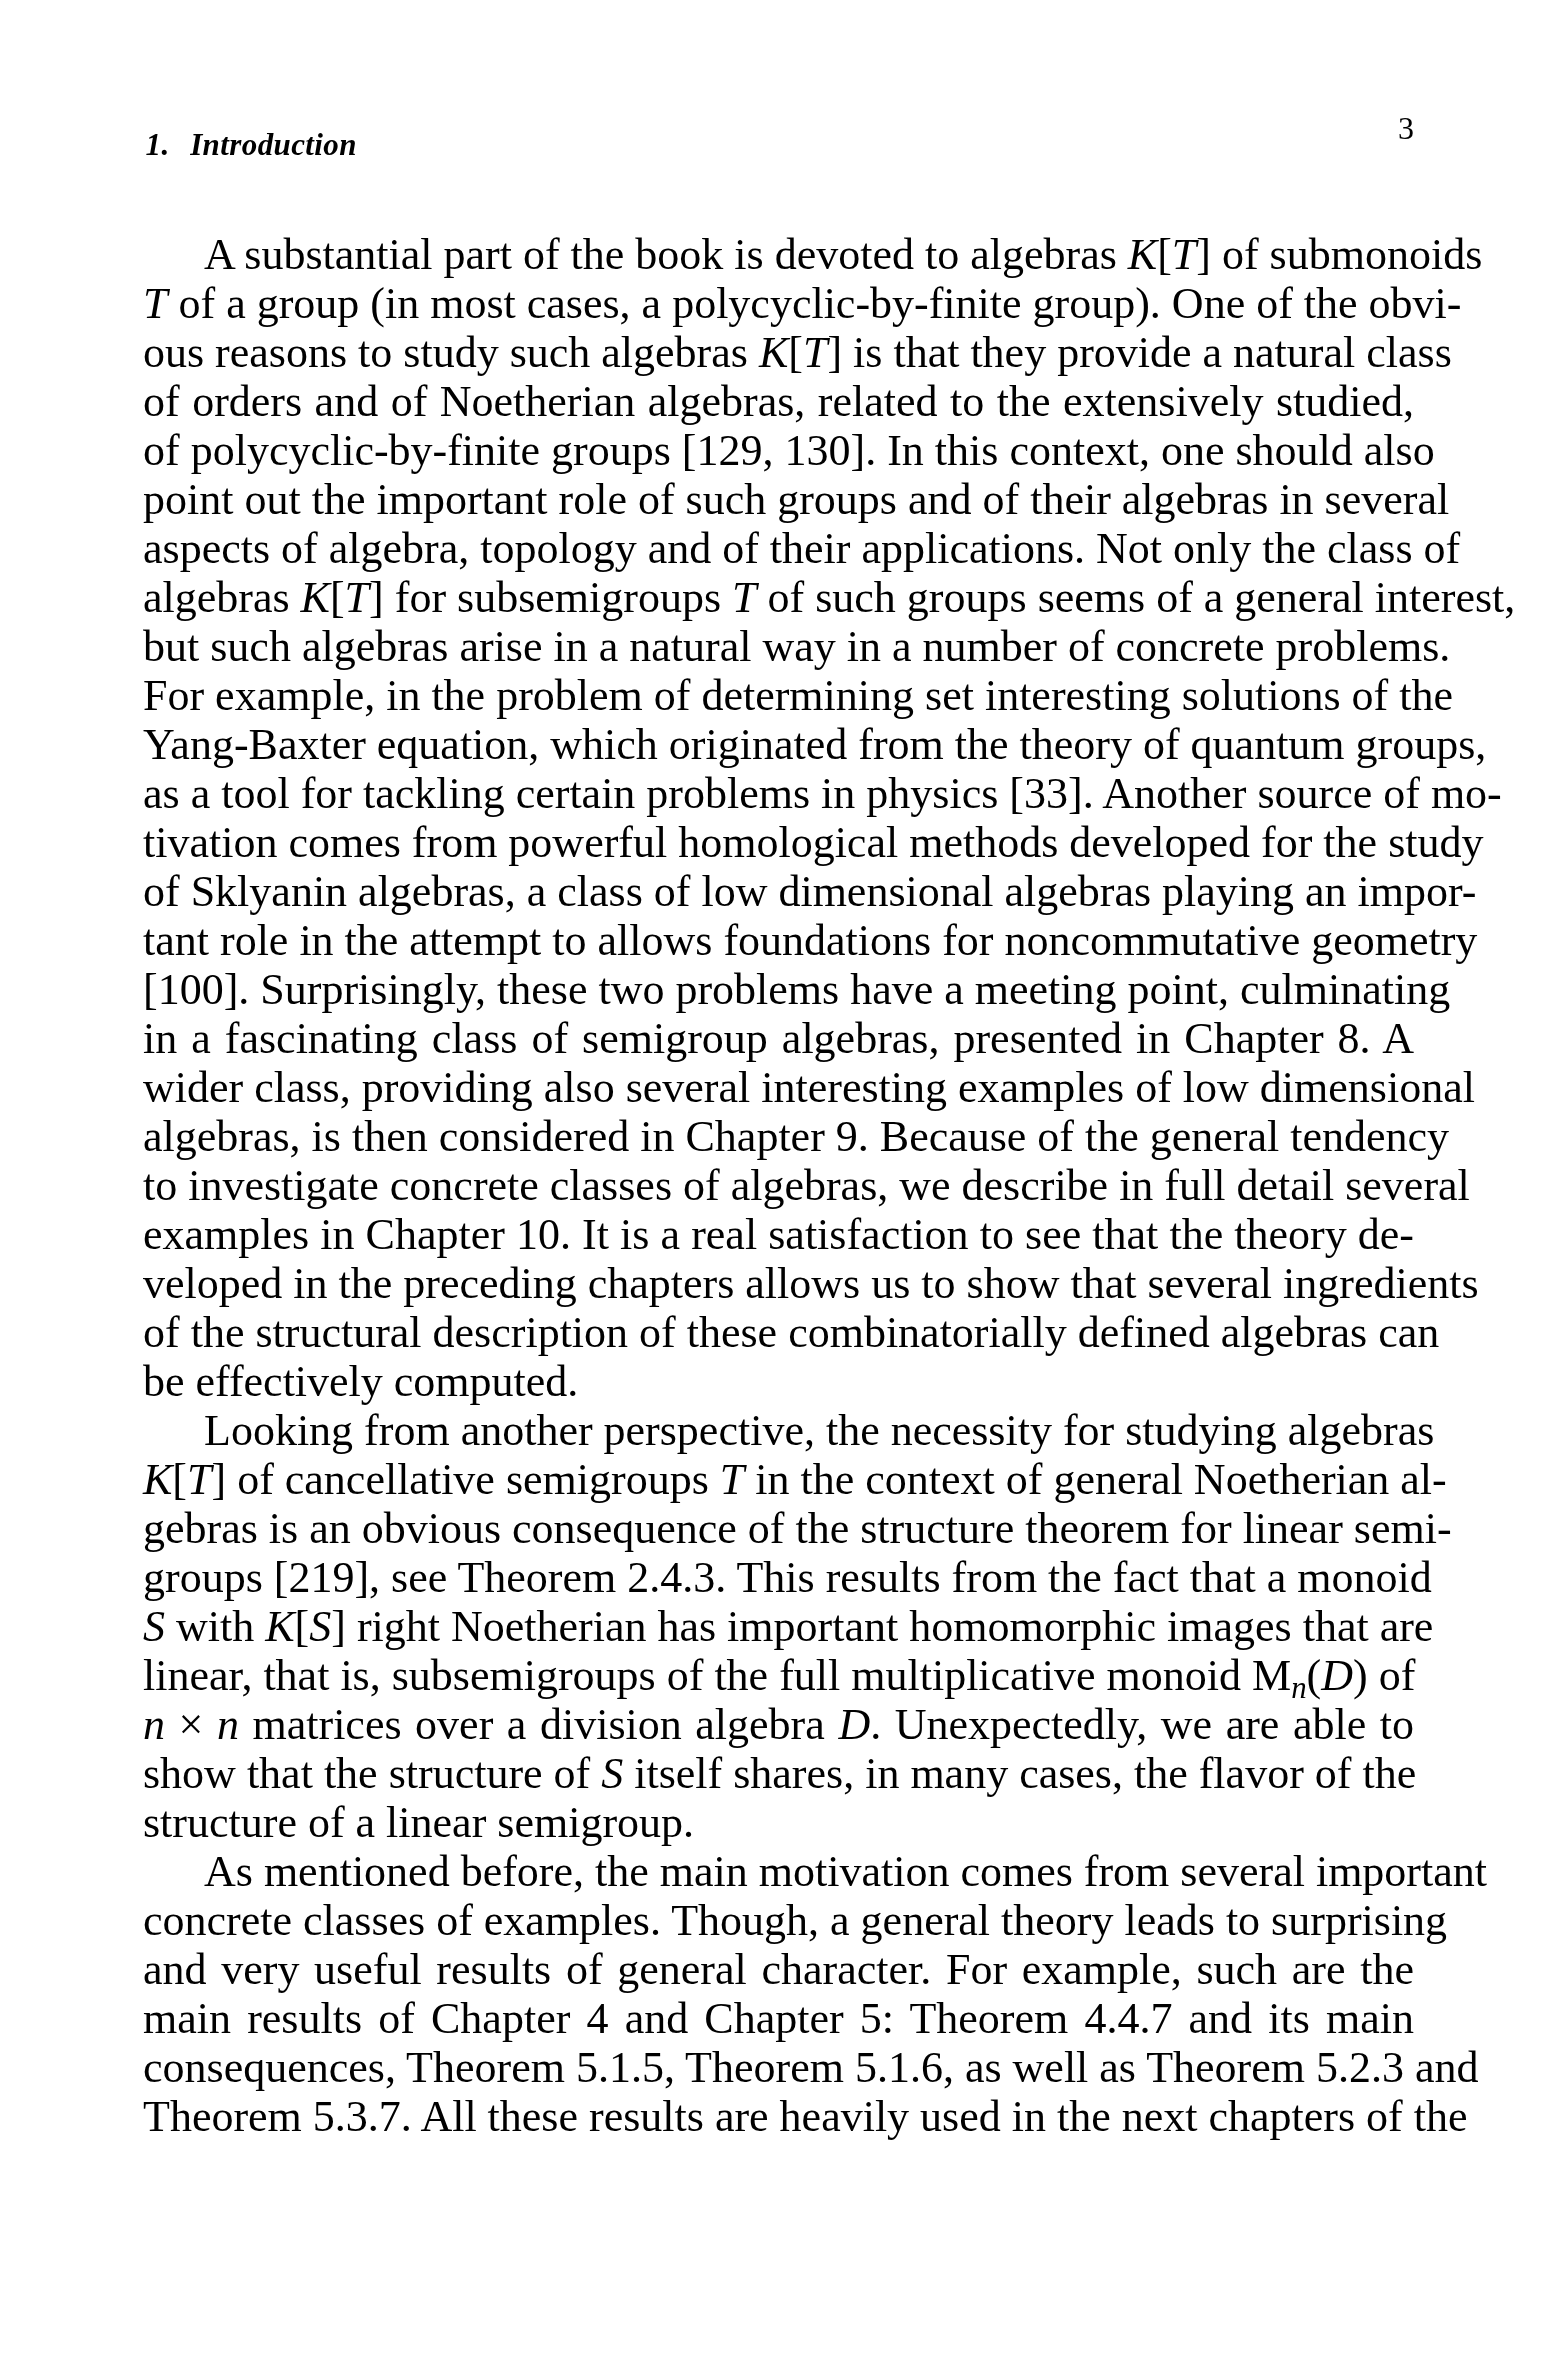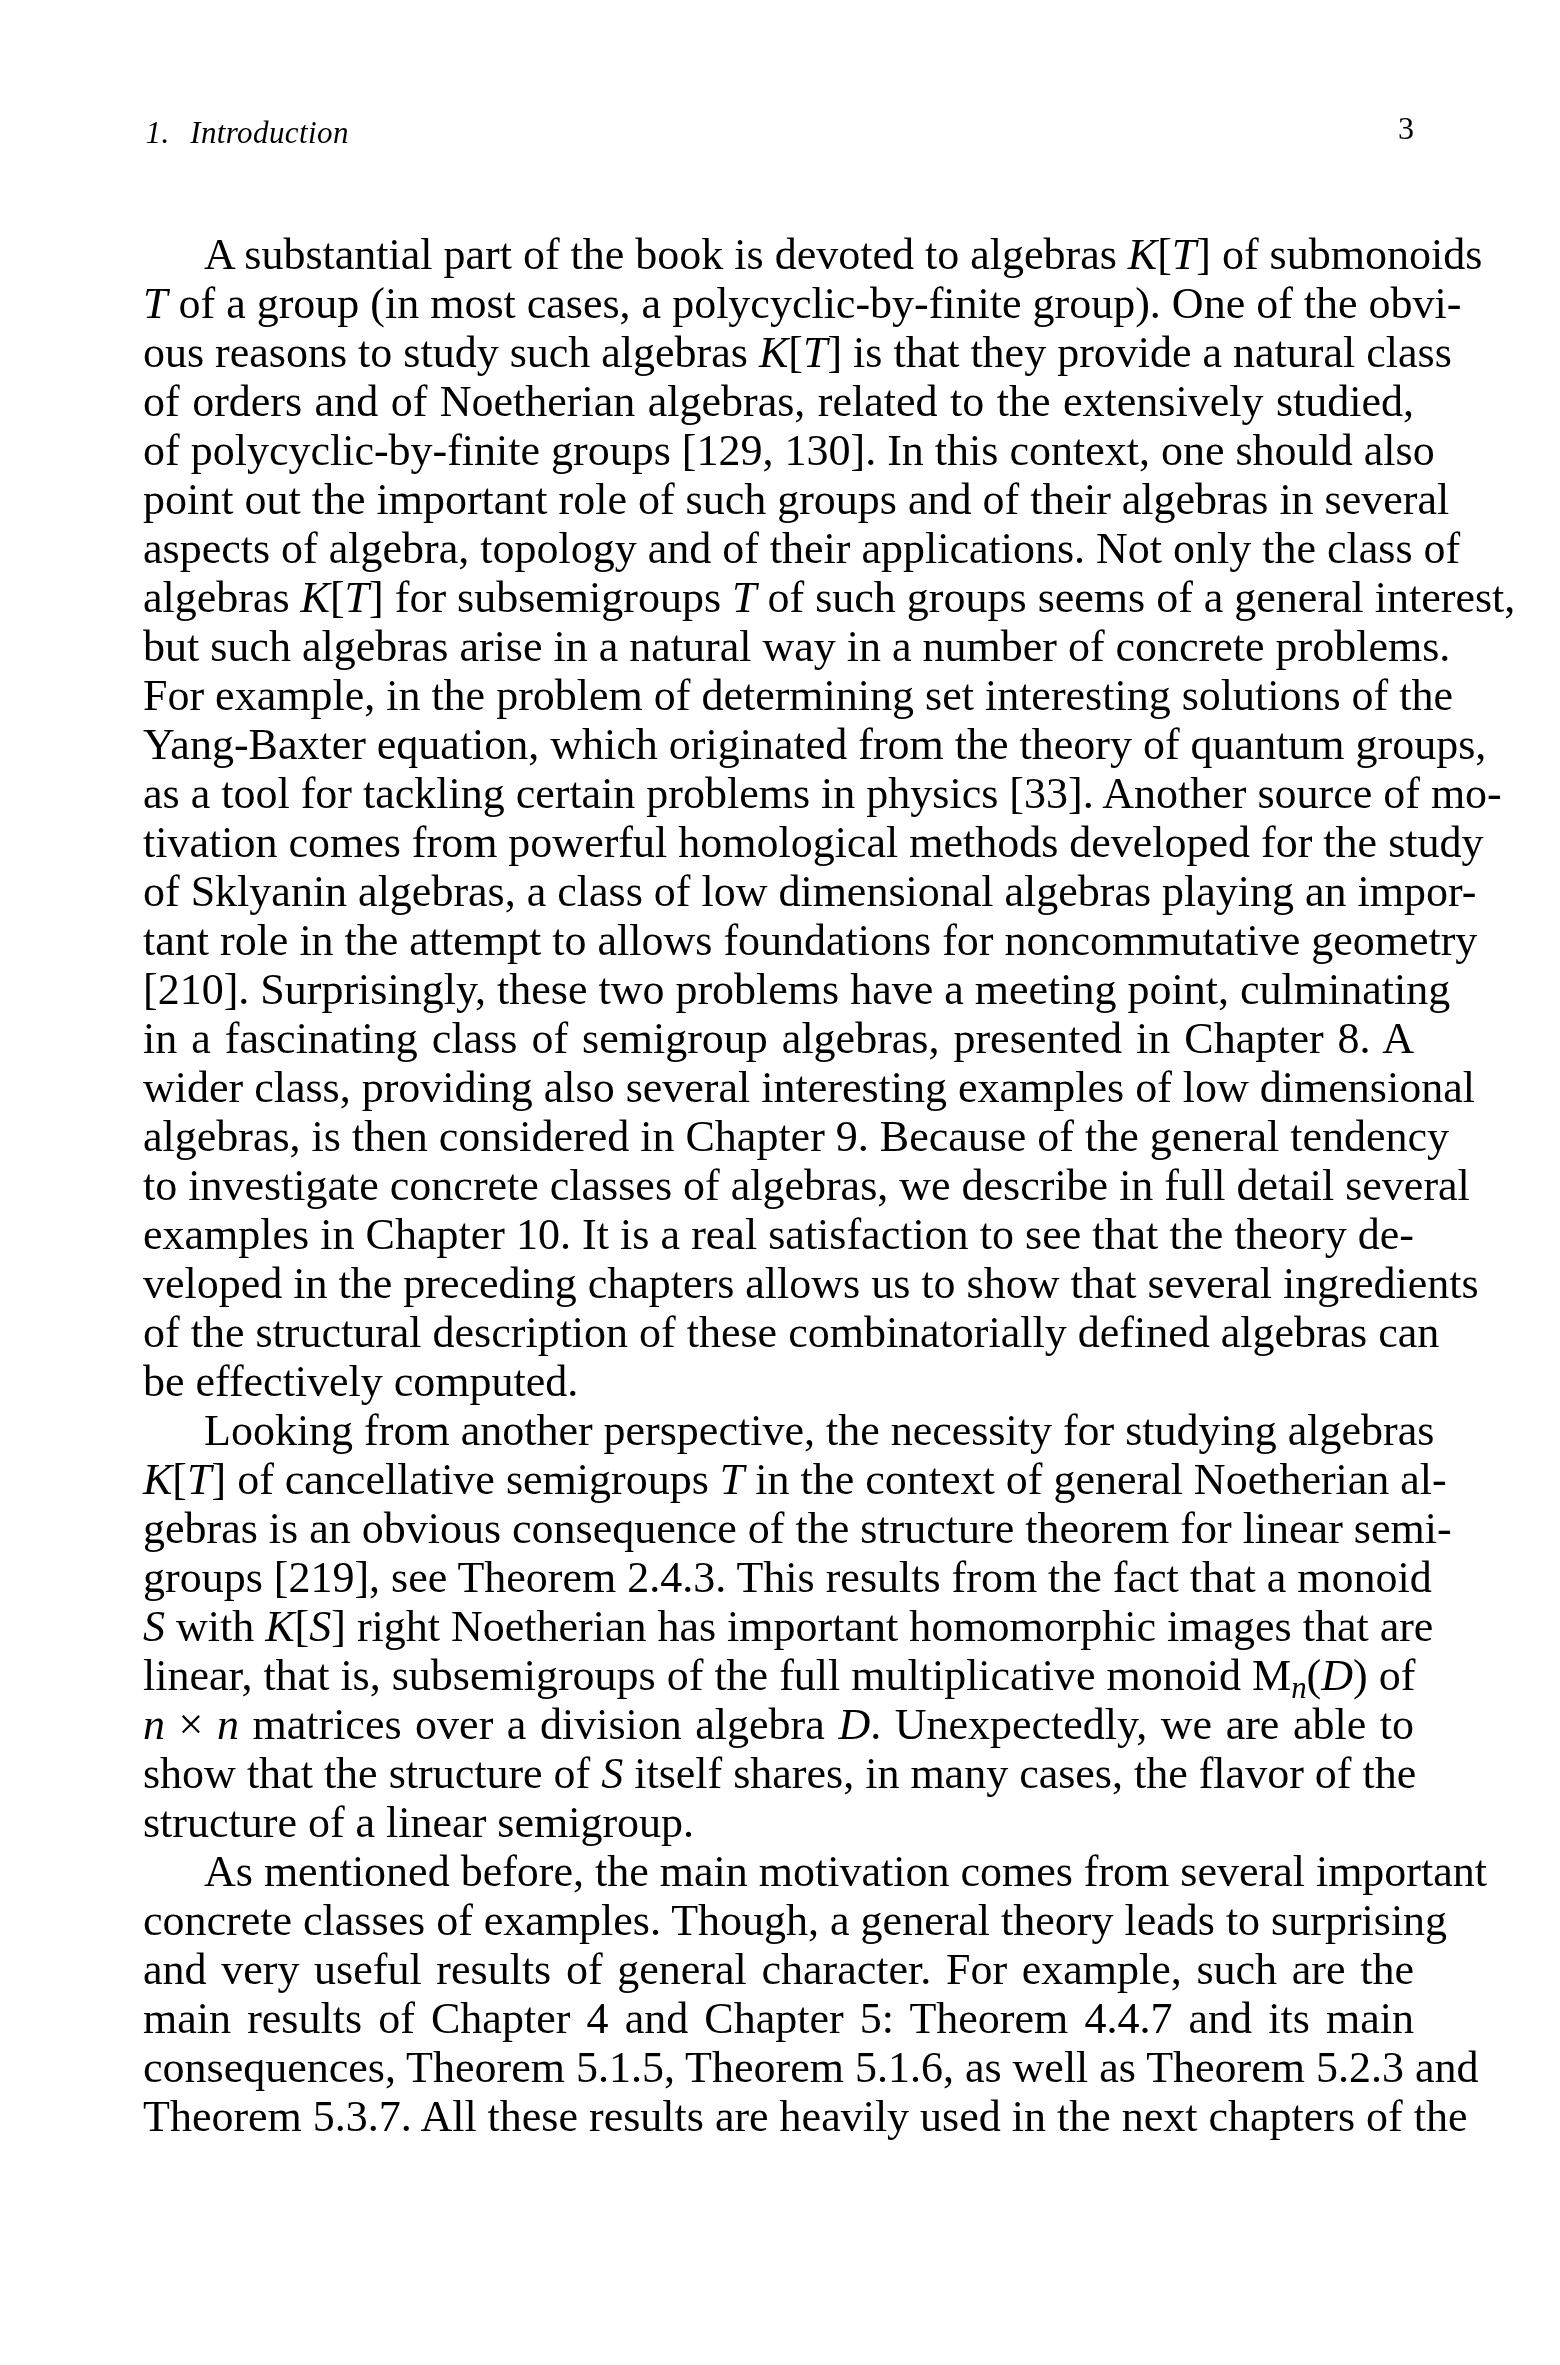--- a/index.html
+++ b/index.html
@@ -28,23 +28,24 @@
       top: 109px;
       width: 1271px;
       height: 39px;
       font-family: "Liberation Serif", "DejaVu Serif", serif;
       font-size: 31px;
       line-height: 39px;
     }
     .running-head .chapter {
       position: absolute;
       left: 2.6px;
-      top: 4px;
+      top: 16px;
       font-style: italic;
       letter-spacing: 0.4px;
+      font-weight: bold;
     }
     .running-head .chapter .num { margin-right: 20.5px; }
     .running-head .pageno {
       position: absolute;
       right: 0;
       top: 0;
       font-size: 32px;
     }
     .body-text {
       position: absolute;
@@ -90,21 +91,21 @@
       <span class="line">point out the important role of such groups and of their algebras in several</span>
       <span class="line">aspects of algebra, topology and of their applications. Not only the class of</span>
       <span class="line">algebras <span class="m">K</span>[<span class="m">T</span>] for subsemigroups <span class="m">T</span> of such groups seems of a general interest,</span>
       <span class="line">but such algebras arise in a natural way in a number of concrete problems.</span>
       <span class="line">For example, in the problem of determining set interesting solutions of the</span>
       <span class="line">Yang-Baxter equation, which originated from the theory of quantum groups,</span>
       <span class="line">as a tool for tackling certain problems in physics [33]. Another source of mo-</span>
       <span class="line">tivation comes from powerful homological methods developed for the study</span>
       <span class="line">of Sklyanin algebras, a class of low dimensional algebras playing an impor-</span>
       <span class="line">tant role in the attempt to allows foundations for noncommutative geometry</span>
-      <span class="line">[210]. Surprisingly, these two problems have a meeting point, culminating</span>
+      <span class="line">[100]. Surprisingly, these two problems have a meeting point, culminating</span>
       <span class="line">in a fascinating class of semigroup algebras, presented in Chapter 8. A</span>
       <span class="line">wider class, providing also several interesting examples of low dimensional</span>
       <span class="line">algebras, is then considered in Chapter 9. Because of the general tendency</span>
       <span class="line">to investigate concrete classes of algebras, we describe in full detail several</span>
       <span class="line">examples in Chapter 10. It is a real satisfaction to see that the theory de-</span>
       <span class="line">veloped in the preceding chapters allows us to show that several ingredients</span>
       <span class="line">of the structural description of these combinatorially defined algebras can</span>
       <span class="line last">be effectively computed.</span>
     </div>
 

